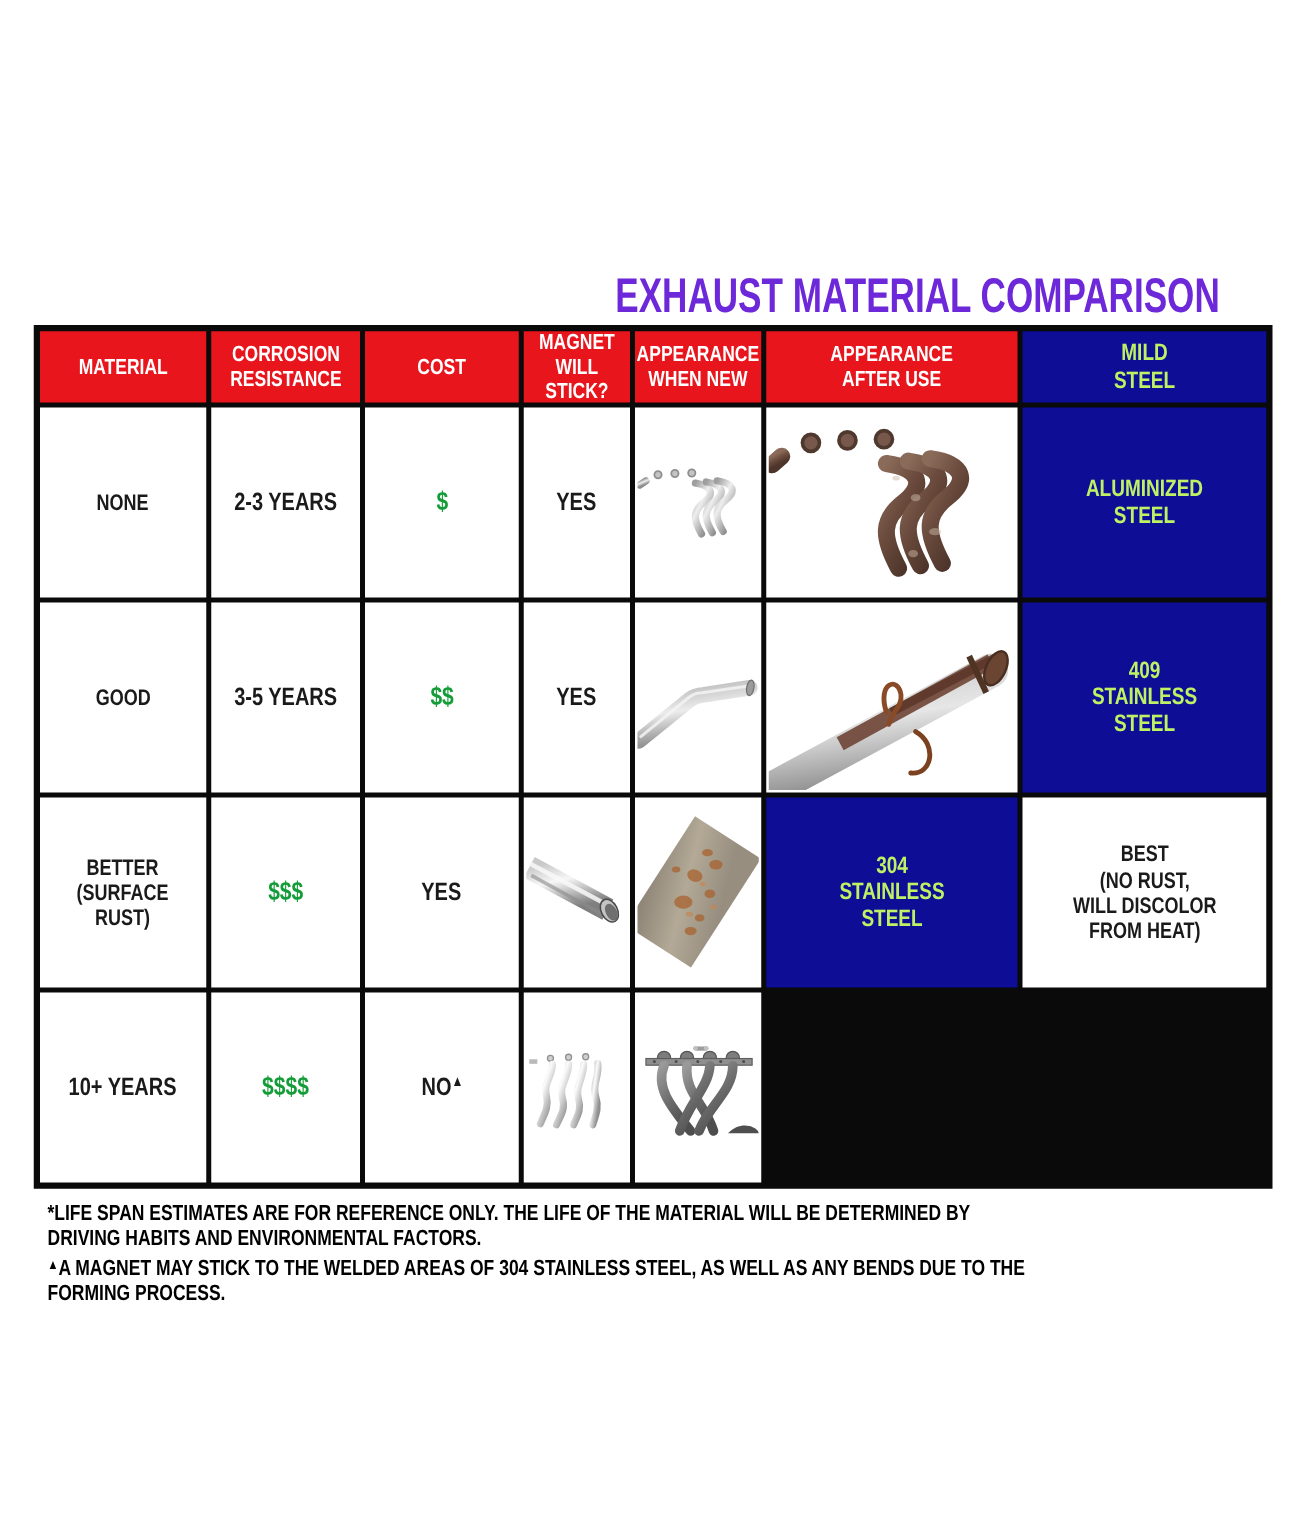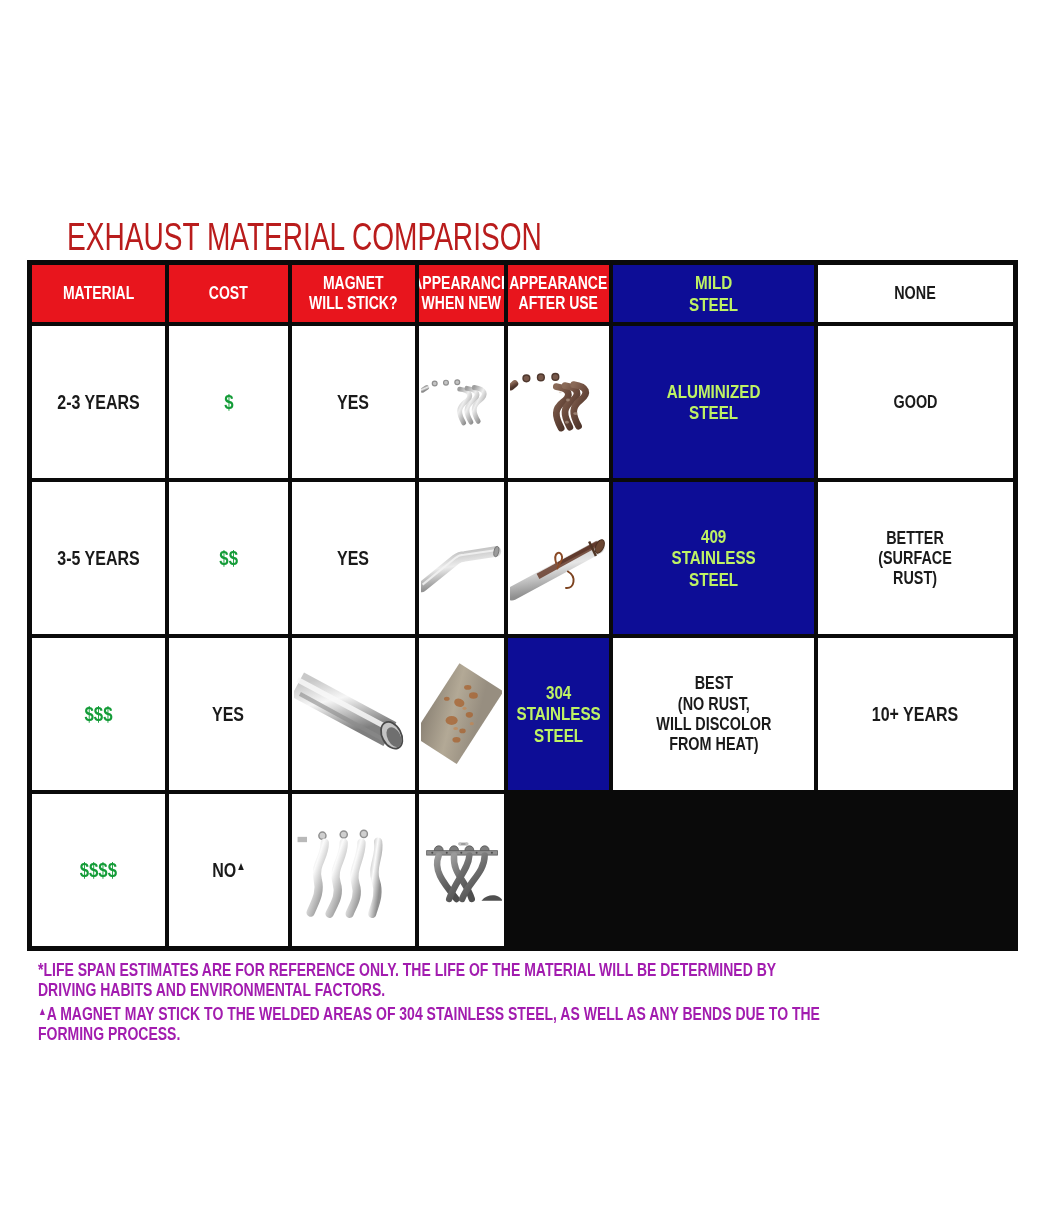--- a/index.html
+++ b/index.html
@@ -9,22 +9,22 @@
     --border:#0A0A0A;
   }
   *{box-sizing:border-box;}
   html,body{margin:0;padding:0;}
   body{
     width:1044px;height:1213px;background:#ffffff;
     font-family:"Liberation Sans", sans-serif;color:#151515;
   }
   .page{position:relative;width:1044px;height:1213px;background:#fff;overflow:hidden;}
   .title{
-    position:absolute;top:216px;left:0;width:100%;text-align:left;
-    font-weight:400;font-size:36px;color:#b91c1c;
+    position:absolute;top:216px;left:0;width:100%;text-align:right;
+    font-weight:700;font-size:36px;color:#6d28d9;
   }
   .title .cnd{transform:scale(0.78,1.08);}
   .grid{
     position:absolute;left:27px;top:260px;width:991px;
     background:var(--border);padding:5px;display:grid;
     grid-template-columns:133px 119px 123px 85px 101px 201px 195px;
     grid-template-rows:57px 152px 152px 152px 152px;
     gap:4px;
   }
   .cell{display:flex;align-items:center;justify-content:center;text-align:center;overflow:hidden;}
@@ -32,39 +32,43 @@
   .mat{background:var(--material-bg);color:#bef264;font-weight:700;font-size:19px;}
   .val{background:#ffffff;color:#1a1a1a;font-weight:700;font-size:20px;}
   .corr{font-size:18px;}
   .cost{color:var(--cost-green);font-size:21px;}
   .photo{background:#fff;padding:2px;}
   .photo svg{width:100%;height:100%;}
   .cnd{display:inline-block;transform:scaleX(0.8);white-space:pre-line;line-height:1.13;}
   .mk{font-size:12px;vertical-align:7px;}
   .footnotes{
     position:absolute;left:38px;top:961px;width:985px;
-    font-weight:700;font-size:17.5px;color:#a21caf;
+    font-weight:700;font-size:17.5px;color:#000000;
   }
   .fn{margin-bottom:4px;}
   .fn .cnd{transform-origin:0 50%;white-space:normal;}
   .fn-tri{font-size:11px;vertical-align:5px;}
 </style>
 </head>
 <body>
 
 <div class="page">
 
   <div class="title">
     <span class="cnd">EXHAUST MATERIAL COMPARISON</span>
   </div>
 
   <div class="grid">
 
     <div class="cell head">
         <span class="cnd">MATERIAL</span>
+      </div>
+    <div class="cell head">
+        <span class="cnd">CORROSION
+RESISTANCE</span>
       </div>
     <div class="cell head">
         <span class="cnd">COST</span>
       </div>
     <div class="cell head">
         <span class="cnd">MAGNET
 WILL STICK?</span>
       </div>
     <div class="cell head">
         <span class="cnd">APPEARANCE

